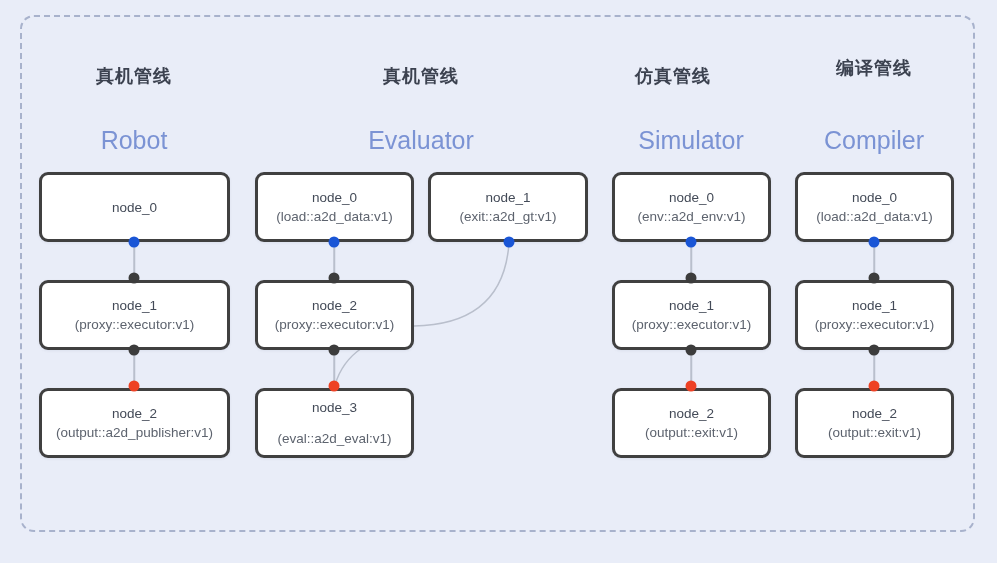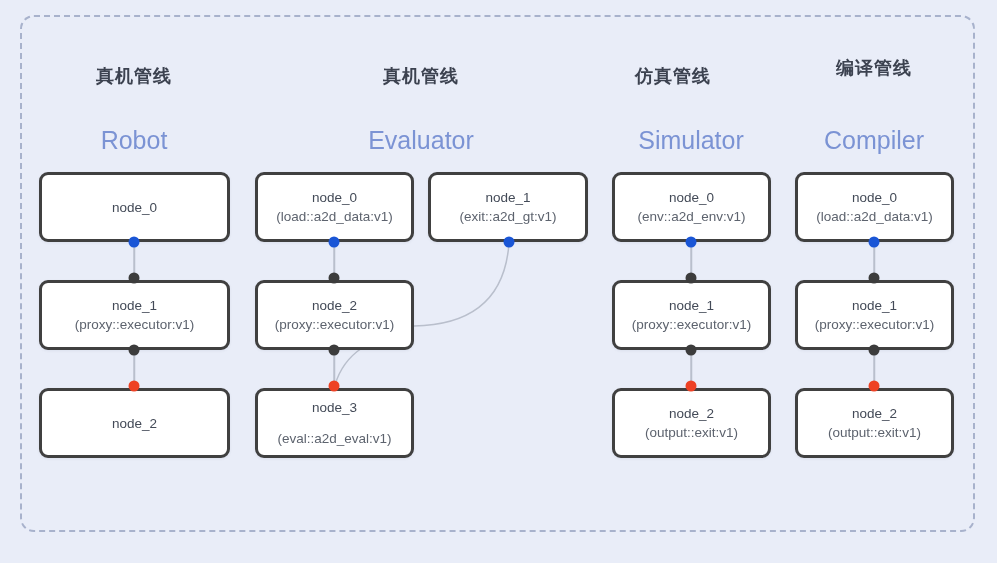--- a/index.html
+++ b/index.html
@@ -104,20 +104,21 @@
       <div class="link-line" style="left: 134px; top: 350px; height: 36px;"></div>
       <div class="node-box" style="left: 39px; top: 172px; width: 191px;">
         <div class="node-title">node_0</div>
       </div>
       <div class="node-box" style="left: 39px; top: 280px; width: 191px;">
         <div class="node-title">node_1</div>
         <div class="node-sub">(proxy::executor:v1)</div>
       </div>
       <div class="node-box" style="left: 39px; top: 388px; width: 191px;">
         <div class="node-title">node_2</div>
+        <div class="node-sub">(output::a2d_publisher:v1)</div>
       </div>
       <div class="dot dot-blue" style="left: 134px; top: 242px;"></div>
       <div class="dot dot-black" style="left: 134px; top: 278px;"></div>
       <div class="dot dot-black" style="left: 134px; top: 350px;"></div>
       <div class="dot dot-red" style="left: 134px; top: 386px;"></div>
       <div class="col-title" style="left: 301px; top: 64px; width: 240px;">真机管线</div>
       <div class="col-sub" style="left: 301px; top: 126px; width: 240px;">Evaluator</div>
       <div class="link-line" style="left: 334px; top: 242px; height: 36px;"></div>
       <div class="link-line" style="left: 334px; top: 350px; height: 36px;"></div>
       <div class="node-box" style="left: 255px; top: 172px; width: 159px;">

